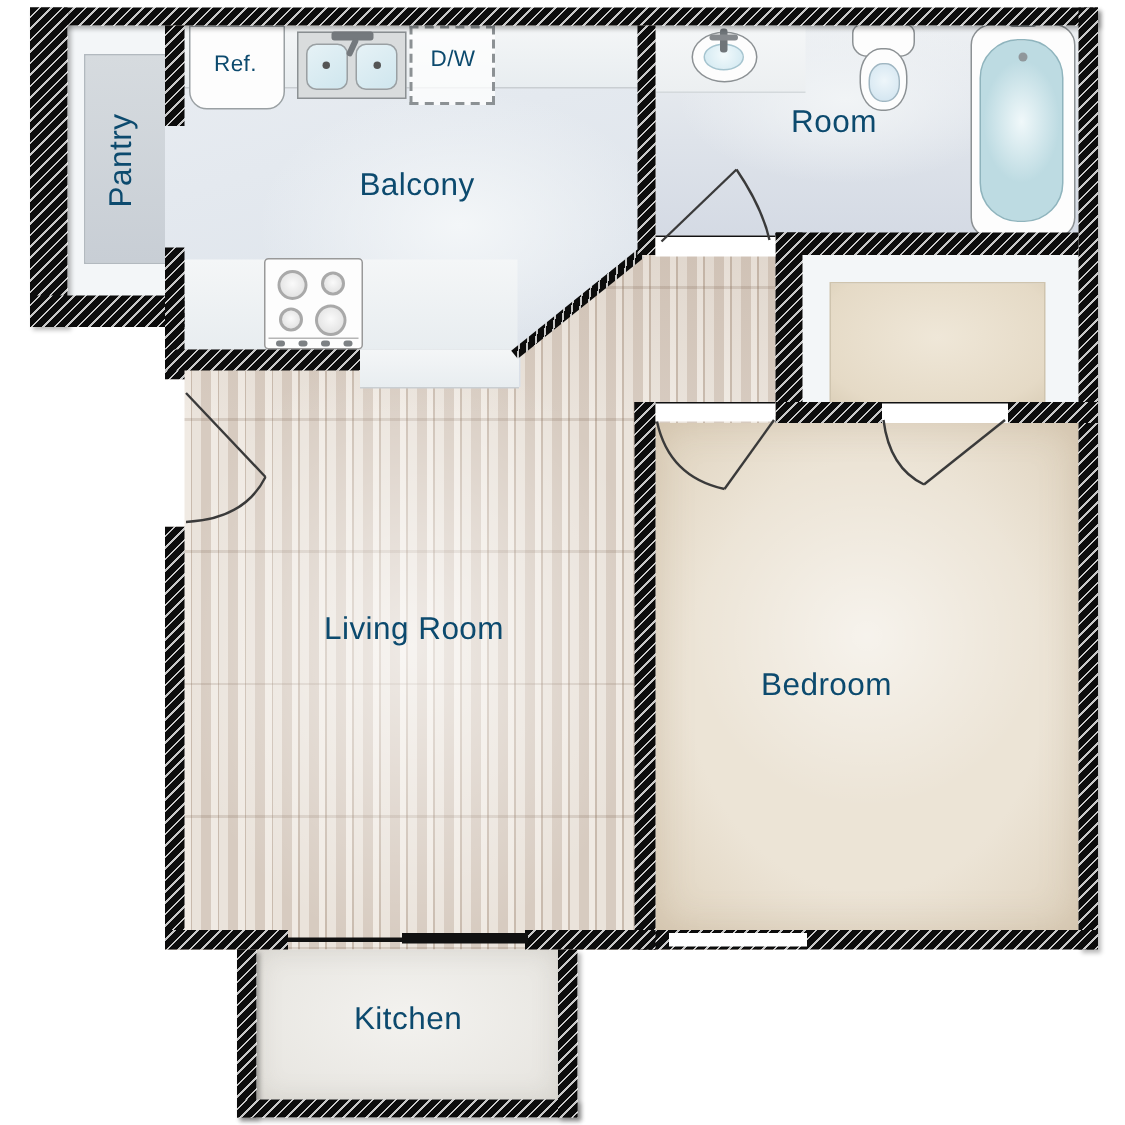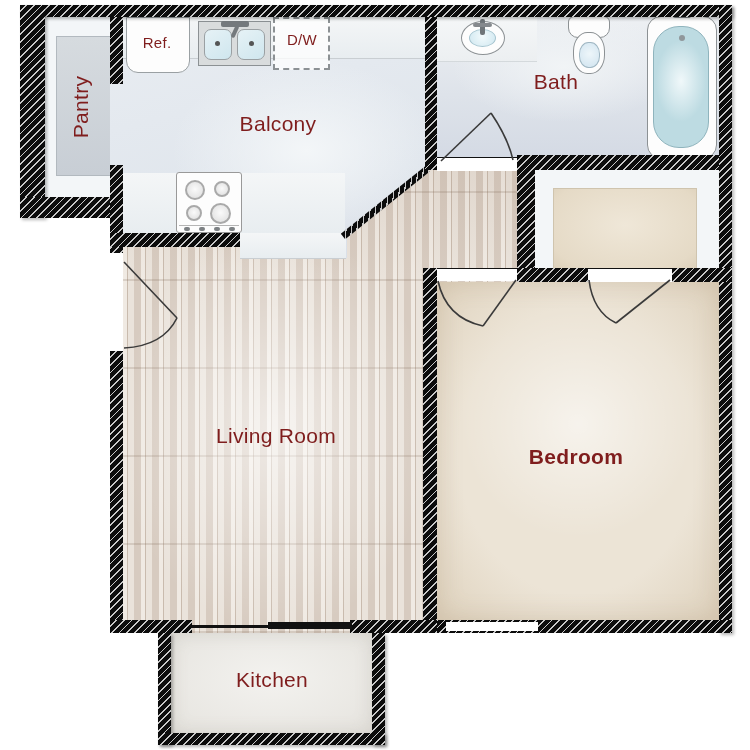--- a/index.html
+++ b/index.html
@@ -1,21 +1,21 @@
 <!DOCTYPE html>
 <html style="--wall: #0c0c0c; --hatch: #c8c8c8; --door-line: #3a3a3a; --kitchen-floor: #e6ebf0; --bath-floor: #e3e7ee; --wood-floor: #d9cec4; --bedroom-floor: #e9e1d3; --closet-floor: #e9e0d0; --balcony-floor: #edece8; --pantry-floor: #cfd4da; --fixture-outline: #8c9194; --water-blue: #c3dfe8;"><head>
 <meta charset="utf-8">
 <style>
   :root{
     --wall:#0c0c0c; --hatch:#c8c8c8; --door-line:#3a3a3a;
   }
   html,body{margin:0;padding:0;background:#fff;}
   #plan{
     position:relative;width:750px;height:750px;background:#fff;overflow:hidden;
-    font-family:"Liberation Sans", sans-serif;color:#7f1d1d;
+    font-family:"Liberation Sans", sans-serif;color:#0c4a6e;
   }
   #plan div{position:absolute;box-sizing:border-box;}
   
   .w{
     background:repeating-linear-gradient(135deg, var(--wall) 0px, var(--wall) 4.2px, var(--hatch) 4.2px, var(--hatch) 5.4px);
     z-index:30;
   }
   .w.shadow{box-shadow:2px 2px 3px rgba(0,0,0,0.28);}
   
   .fl{z-index:5;}
@@ -178,18 +178,18 @@
       <path d="M516,280 L483,326"></path>
       <path d="M438,281 Q446,318 483,326"></path>
 
       <path d="M670,280 L616,323"></path>
       <path d="M589,280 Q593,312 616,323"></path>
     </g>
   </svg>
 
   <div class="lbl rot" style="left:81px;top:107px;">Pantry</div>
   <div class="lbl" style="left:278px;top:124px;">Balcony</div>
-  <div class="lbl" style="left:556px;top:82px;">Bath</div>
-  <div class="lbl" style="left:276px;top:436px;">Living Room</div>
-  <div class="lbl" style="left:576px;top:457px;font-weight:bold;">Bedroom</div>
+  <div class="lbl" style="left:556px;top:82px;">Room</div>
+  <div class="lbl" style="left:276px;top:420px;">Living Room</div>
+  <div class="lbl" style="left:551px;top:457px;">Bedroom</div>
   <div class="lbl" style="left:272px;top:680px;">Kitchen</div>
 
 </div>
 
 </body></html>

